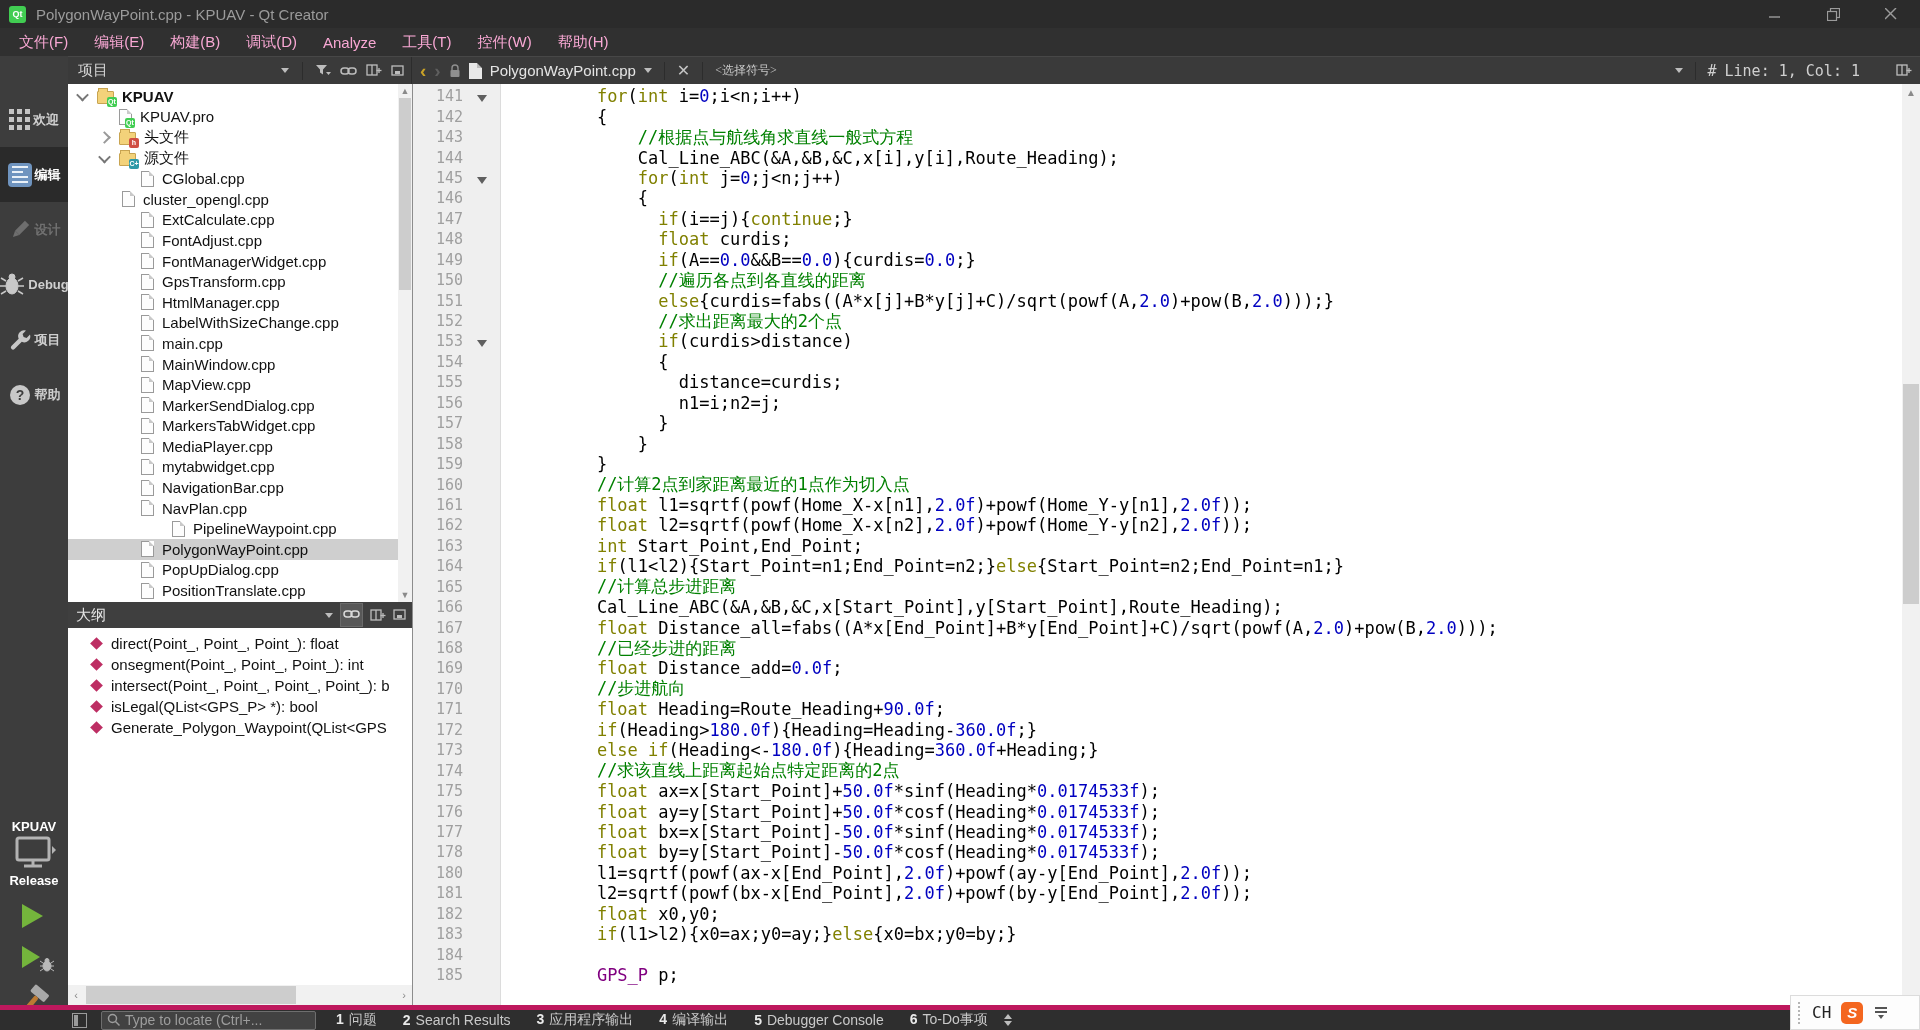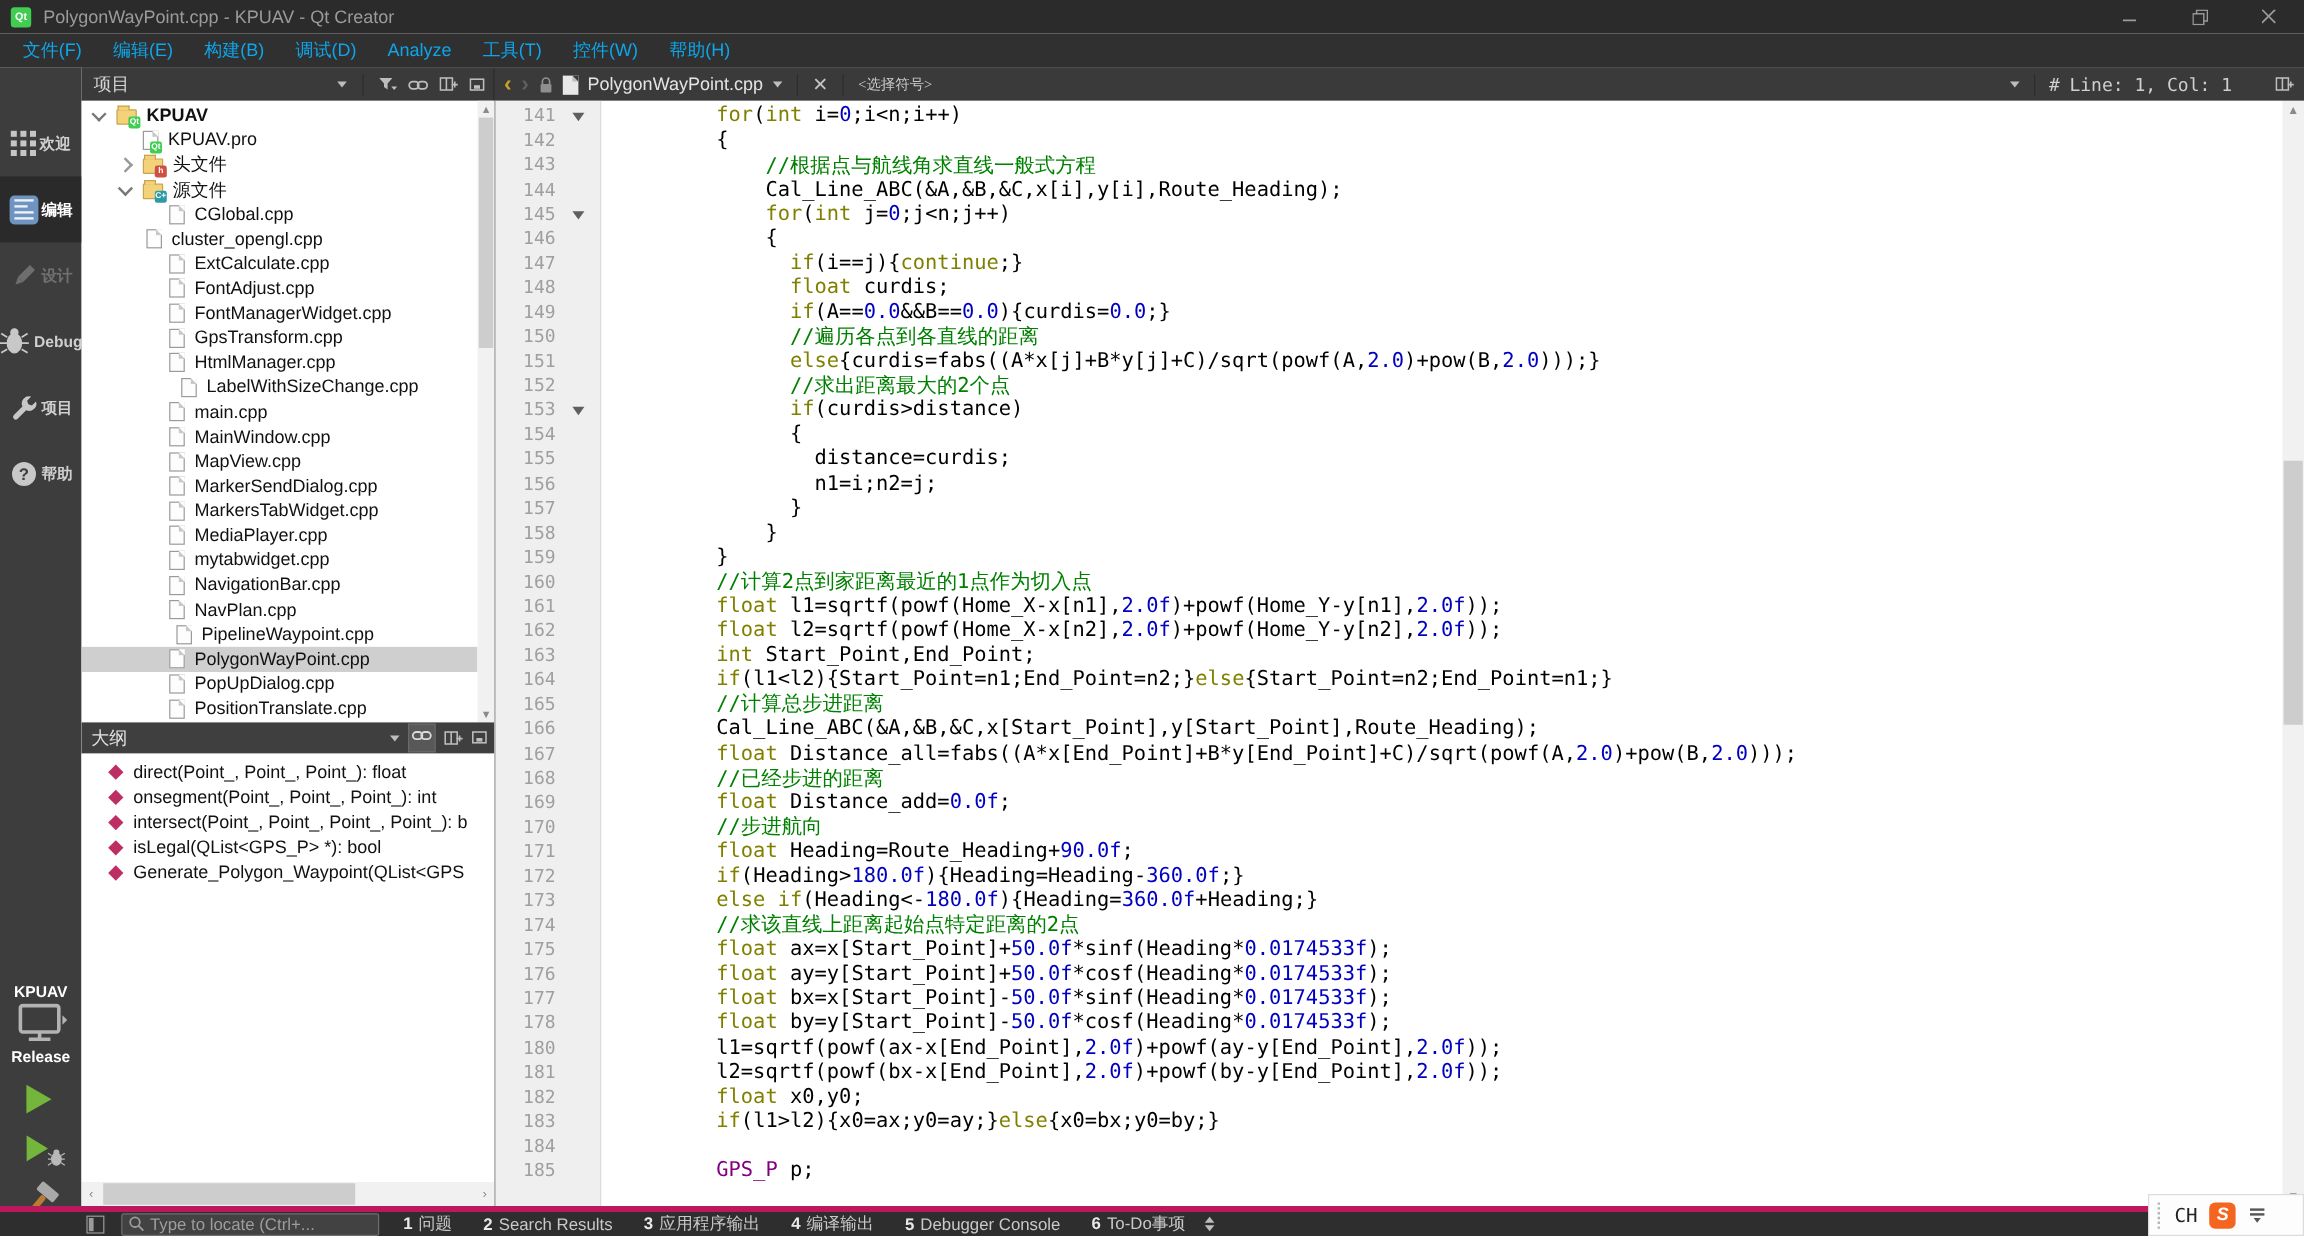--- a/index.html
+++ b/index.html
@@ -9,21 +9,21 @@
   
   .titlebar { position:absolute; left:0; top:0; width:1920px; height:28px; background:#2b2b2b; display:flex; align-items:center; }
   .qt-logo { width:17px; height:17px; margin-left:9px; background:#41cd52; border-radius:3px; color:#fff; font-size:9px; font-weight:bold; display:flex; align-items:center; justify-content:center; }
   .title-text { color:#9b9b9b; font-size:15px; margin-left:10px; }
   .win-btns { margin-left:auto; display:flex; height:100%; }
   .win-btn { width:58px; height:100%; display:flex; align-items:center; justify-content:center; }
   .win-btn svg { stroke:#9b9b9b; }
 
   
   .menubar { position:absolute; left:0; top:28px; width:1920px; height:28px; background:#303030; display:flex; align-items:center; padding-left:6px; }
-  .menu-item { color:#0ea5e9; font-size:15px; padding:0 13px; height:100%; display:flex; align-items:center; cursor:default; }
+  .menu-item { color:#f9a8d4; font-size:15px; padding:0 13px; height:100%; display:flex; align-items:center; cursor:default; }
 
   
   .toolbar { position:absolute; left:68px; top:56px; width:1852px; height:28px; background:#3a3a3a; border-top:1px solid #474747; display:flex; align-items:center; }
   .tb-left { width:344px; height:100%; display:flex; align-items:center; border-right:1px solid #2c2c2c; }
   .tb-title { color:#d4d4d4; font-size:15px; margin-left:10px; }
   .tb-icons { margin-left:auto; display:flex; align-items:center; gap:9px; padding-right:6px; }
   .caret-down { width:0; height:0; border-left:4px solid transparent; border-right:4px solid transparent; border-top:5px solid #bdbdbd; display:inline-block; }
   .tb-sep { width:1px; height:18px; background:#2c2c2c; margin:0 4px; }
   .tb-editor { display:flex; align-items:center; height:100%; gap:8px; padding-left:8px; }
   .nav-back { color:#c9a227; font-size:19px; font-weight:bold; line-height:1; }
@@ -402,21 +402,21 @@
       <div class="tree-row" style="padding-left: 54px;">
         <span class="exp"></span>
         <span class="ticon file"></span>
         <span class="tlabel">GpsTransform.cpp</span>
       </div>
       <div class="tree-row" style="padding-left: 54px;">
         <span class="exp"></span>
         <span class="ticon file"></span>
         <span class="tlabel">HtmlManager.cpp</span>
       </div>
-      <div class="tree-row" style="padding-left: 54px; margin-left: 10px;">
+      <div class="tree-row" style="padding-left: 54px;">
         <span class="exp"></span>
         <span class="ticon file"></span>
         <span class="tlabel">LabelWithSizeChange.cpp</span>
       </div>
       <div class="tree-row" style="padding-left: 54px;">
         <span class="exp"></span>
         <span class="ticon file"></span>
         <span class="tlabel">main.cpp</span>
       </div>
       <div class="tree-row" style="padding-left: 54px;">
@@ -452,21 +452,21 @@
       <div class="tree-row" style="padding-left: 54px;">
         <span class="exp"></span>
         <span class="ticon file"></span>
         <span class="tlabel">NavigationBar.cpp</span>
       </div>
       <div class="tree-row" style="padding-left: 54px;">
         <span class="exp"></span>
         <span class="ticon file"></span>
         <span class="tlabel">NavPlan.cpp</span>
       </div>
-      <div class="tree-row" style="padding-left: 60px;">
+      <div class="tree-row" style="padding-left: 85px;">
         <span class="exp"></span>
         <span class="ticon file"></span>
         <span class="tlabel">PipelineWaypoint.cpp</span>
       </div>
       <div class="tree-row selected" style="padding-left: 54px;">
         <span class="exp"></span>
         <span class="ticon file"></span>
         <span class="tlabel">PolygonWayPoint.cpp</span>
       </div>
       <div class="tree-row" style="padding-left: 54px;">

